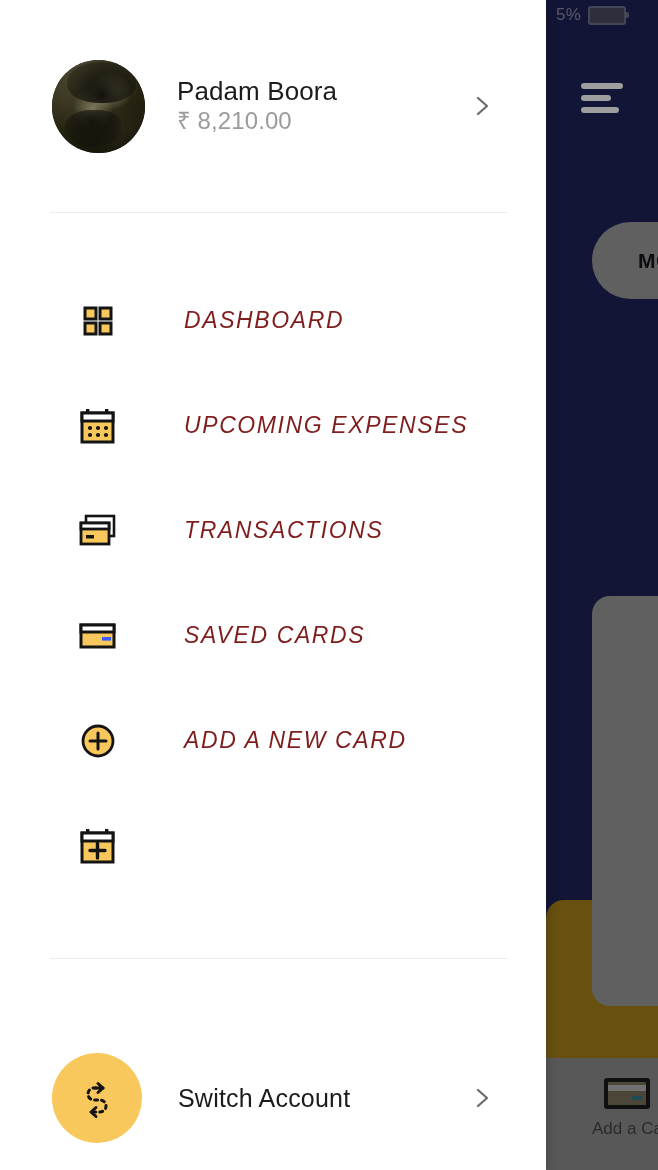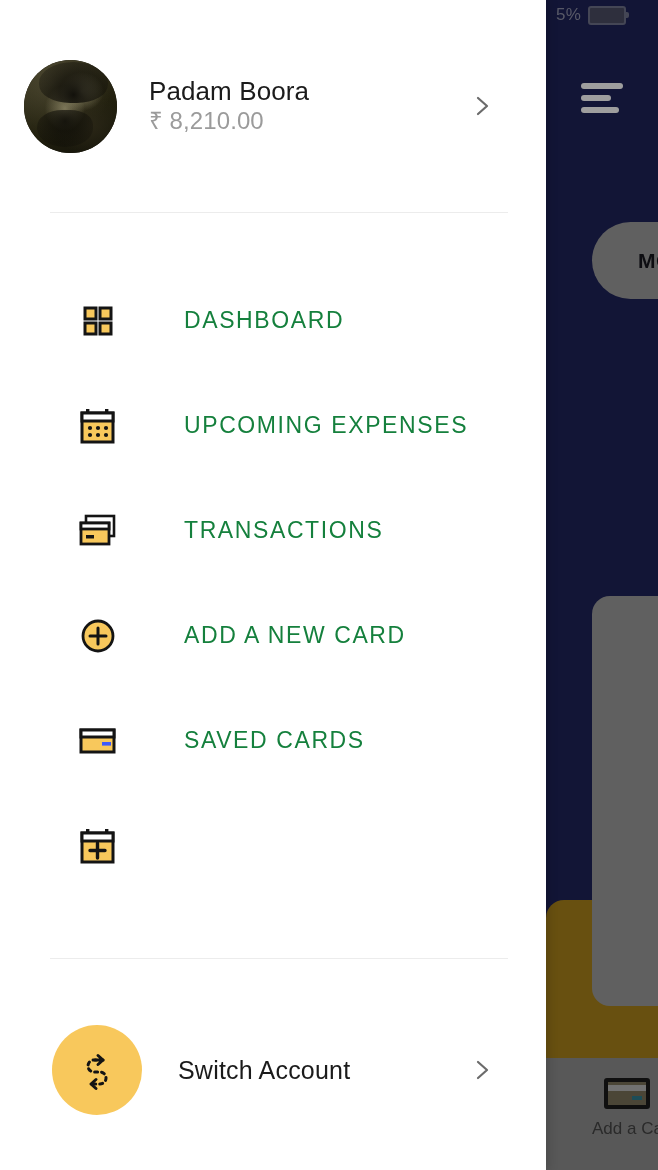--- a/index.html
+++ b/index.html
@@ -196,21 +196,21 @@
     box-shadow: 2px 0 10px rgba(0,0,0,0.18);
   }
 
   .profile {
     position: absolute;
     left: 0; top: 0;
     width: 546px;
     height: 212px;
     display: flex;
     align-items: center;
-    padding-left: 24px;
+    padding-left: 52px;
     box-sizing: border-box;
   }
   .avatar {
     width: 93px;
     height: 93px;
     border-radius: 50%;
     flex: none;
     overflow: hidden;
     position: relative;
     background: #1d1c12;
@@ -300,29 +300,30 @@
     height: 40px;
     flex: none;
     display: flex;
     align-items: center;
     justify-content: center;
   }
   .nav-label {
     margin-left: 66px;
     font-size: 23px;
     letter-spacing: 1.6px;
-    color: #15803d;
+    color: #7f1d1d;
     white-space: nowrap;
+    font-style: italic;
   }
 
   
   .switch-row {
     position: absolute;
     left: 0;
-    top: 1024px;
+    top: 1052px;
     width: 546px;
     height: 92px;
     display: flex;
     align-items: center;
     padding-left: 52px;
     box-sizing: border-box;
   }
   .switch-circle {
     width: 90px;
     height: 90px;
@@ -446,37 +447,37 @@
             <rect x="2" y="9" width="28" height="21" fill="#f8c85c" stroke="#141414" stroke-width="2.8"></rect>
             <rect x="2" y="9" width="28" height="6" fill="#ffffff" stroke="#141414" stroke-width="2.8"></rect>
             <rect x="7" y="21" width="8" height="3.5" fill="#141414"></rect>
           </svg>
         </div>
         <div class="nav-label">TRANSACTIONS</div>
       </div>
 
       <div class="nav-item">
         <div class="nav-icon">
-          <svg width="36" height="36" viewBox="0 0 36 36">
-            <circle cx="18" cy="18" r="15" fill="#f8c85c" stroke="#141414" stroke-width="2.8"></circle>
-            <path d="M18 10 V26 M10 18 H26" stroke="#141414" stroke-width="3" stroke-linecap="round"></path>
-          </svg>
-        </div>
-        <div class="nav-label">ADD A NEW CARD</div>
-      </div>
-
-      <div class="nav-item">
-        <div class="nav-icon">
           <svg width="38" height="28" viewBox="0 0 38 28">
             <rect x="2" y="3" width="33" height="22" fill="#f8c85c" stroke="#141414" stroke-width="3"></rect>
             <rect x="2" y="3" width="33" height="7" fill="#ffffff" stroke="#141414" stroke-width="3"></rect>
             <rect x="23" y="15" width="9" height="3.6" fill="#3d5afe"></rect>
           </svg>
         </div>
         <div class="nav-label">SAVED CARDS</div>
+      </div>
+
+      <div class="nav-item">
+        <div class="nav-icon">
+          <svg width="36" height="36" viewBox="0 0 36 36">
+            <circle cx="18" cy="18" r="15" fill="#f8c85c" stroke="#141414" stroke-width="2.8"></circle>
+            <path d="M18 10 V26 M10 18 H26" stroke="#141414" stroke-width="3" stroke-linecap="round"></path>
+          </svg>
+        </div>
+        <div class="nav-label">ADD A NEW CARD</div>
       </div>
 
       <div class="nav-item">
         <div class="nav-icon">
           <svg width="36" height="38" viewBox="0 0 36 38">
             <rect x="6" y="2" width="3.4" height="8" fill="#141414"></rect>
             <rect x="25" y="2" width="3.4" height="8" fill="#141414"></rect>
             <rect x="2" y="6" width="31" height="29" fill="#f8c85c" stroke="#141414" stroke-width="3"></rect>
             <rect x="2" y="6" width="31" height="8" fill="#ffffff" stroke="#141414" stroke-width="3"></rect>
             <path d="M17.5 16 V31 M10 23.5 H25" stroke="#141414" stroke-width="3.4" stroke-linecap="round"></path>

